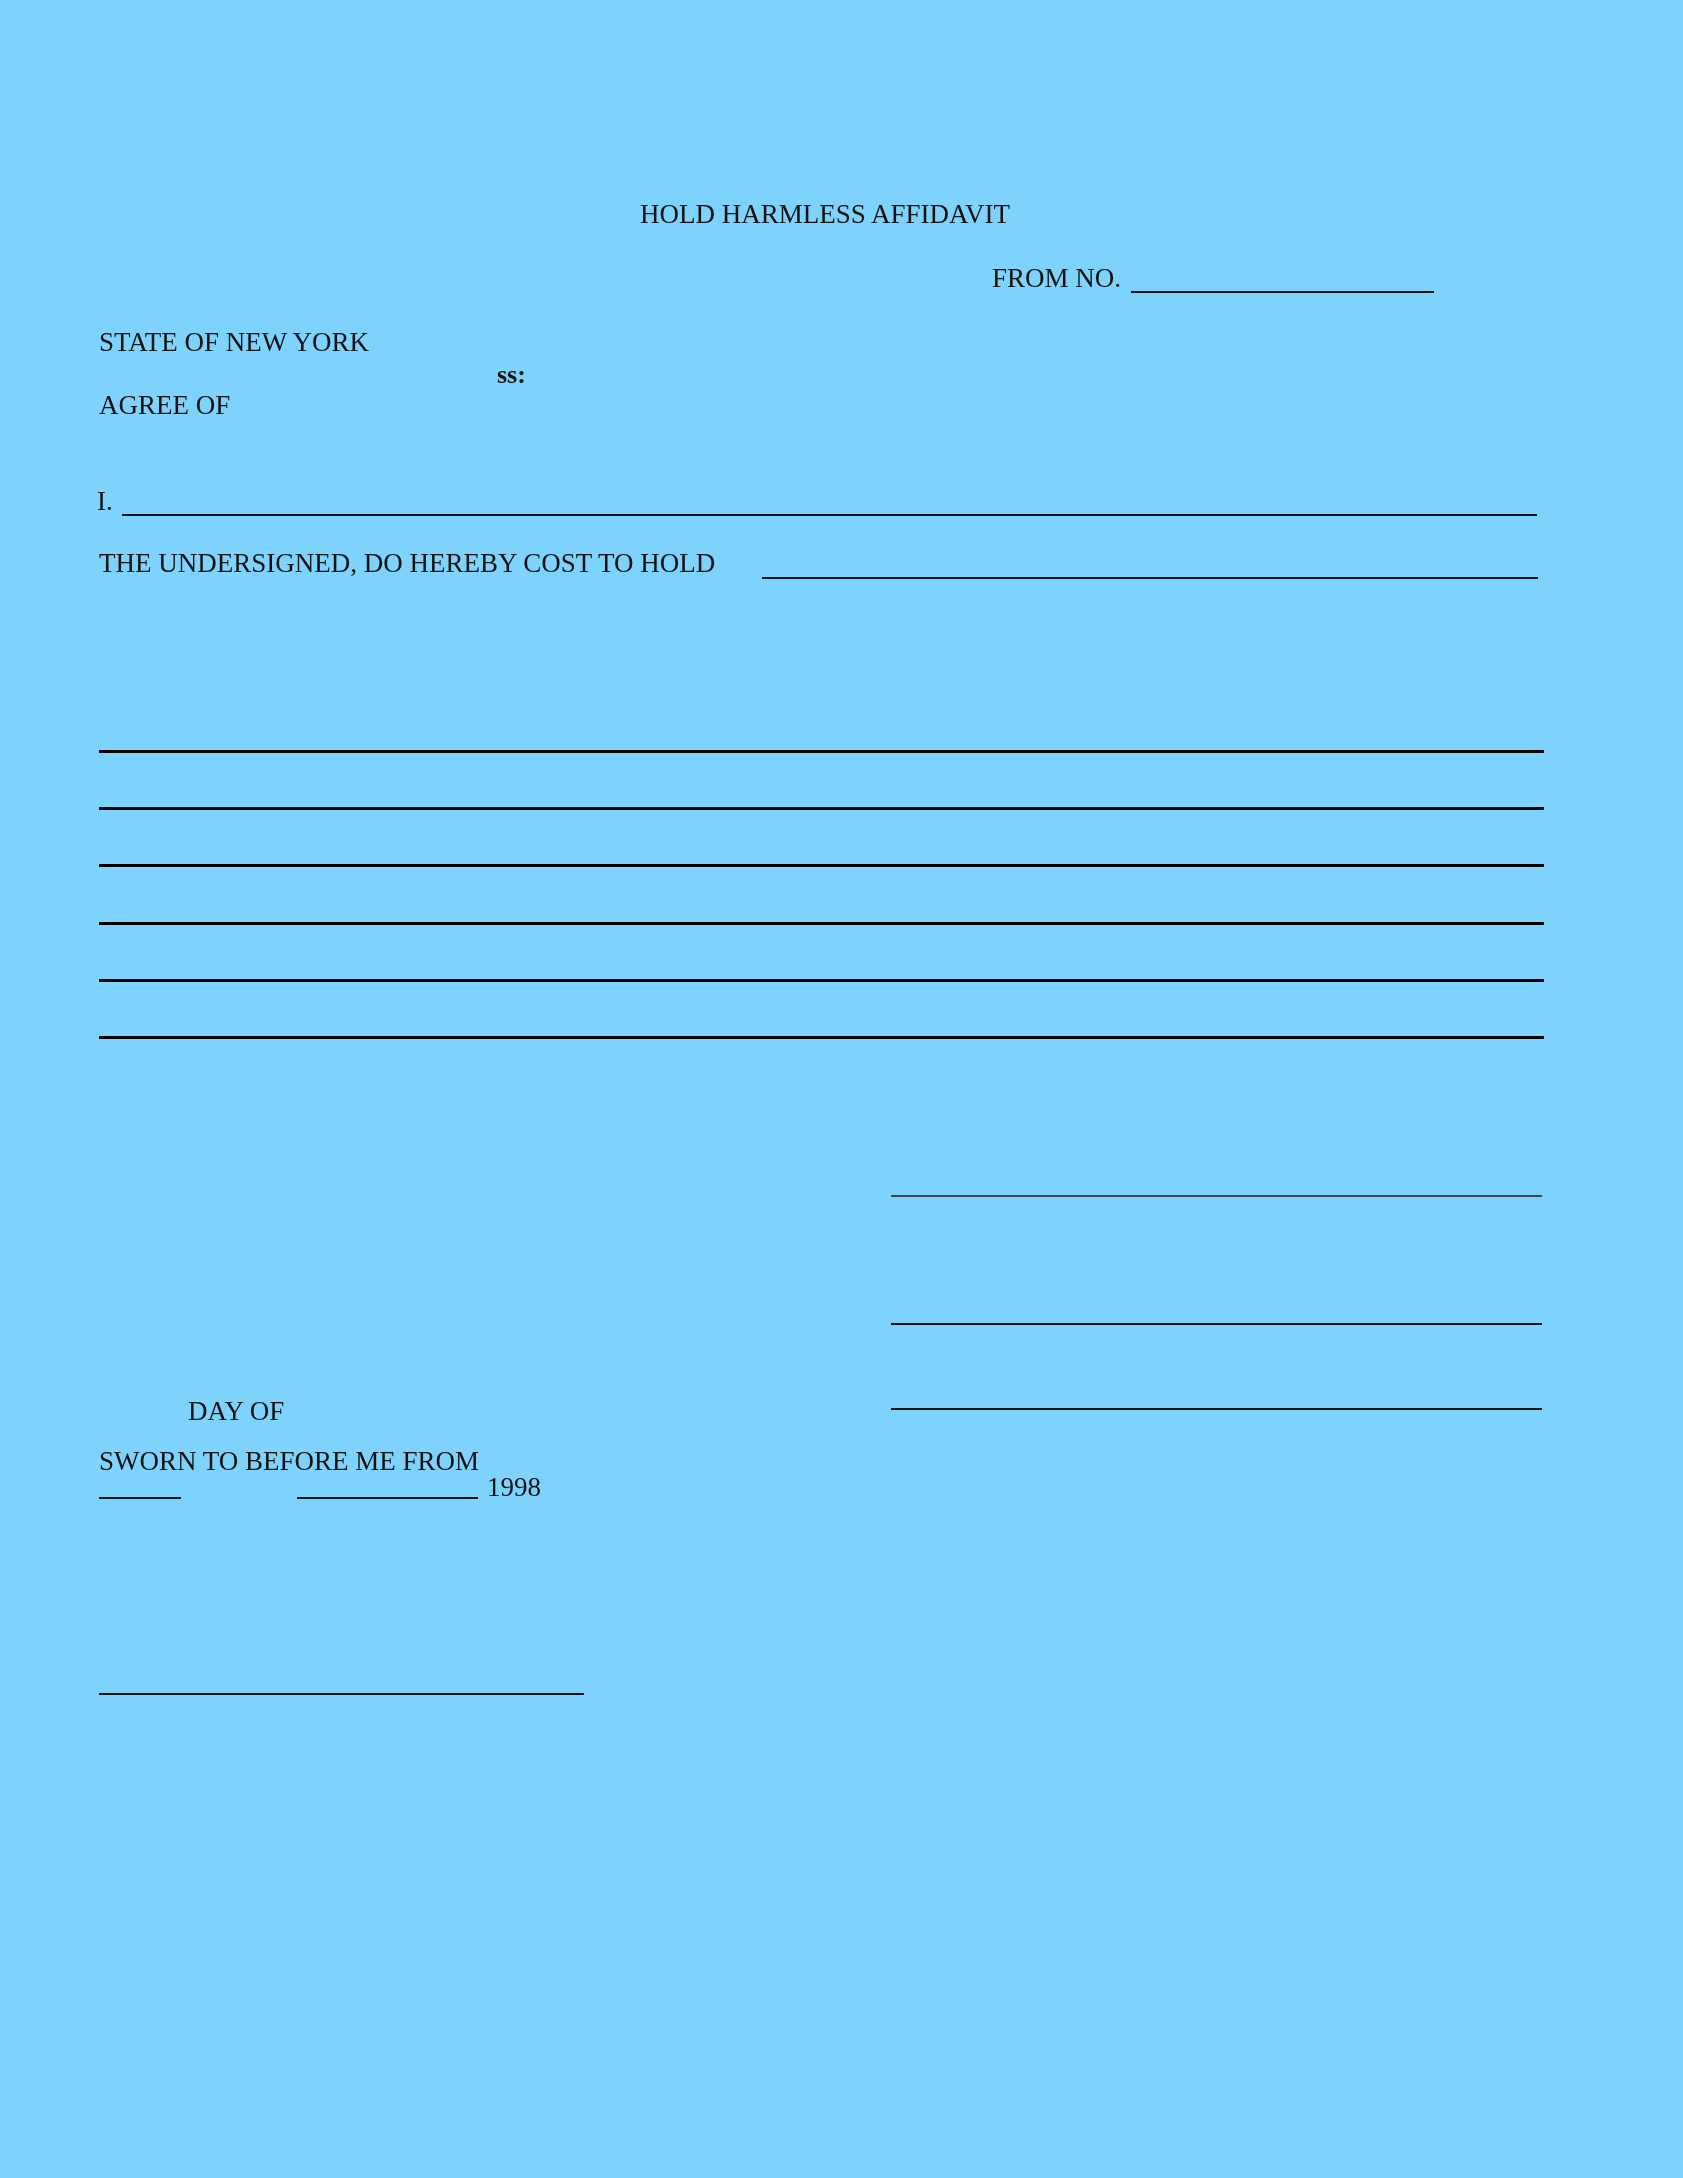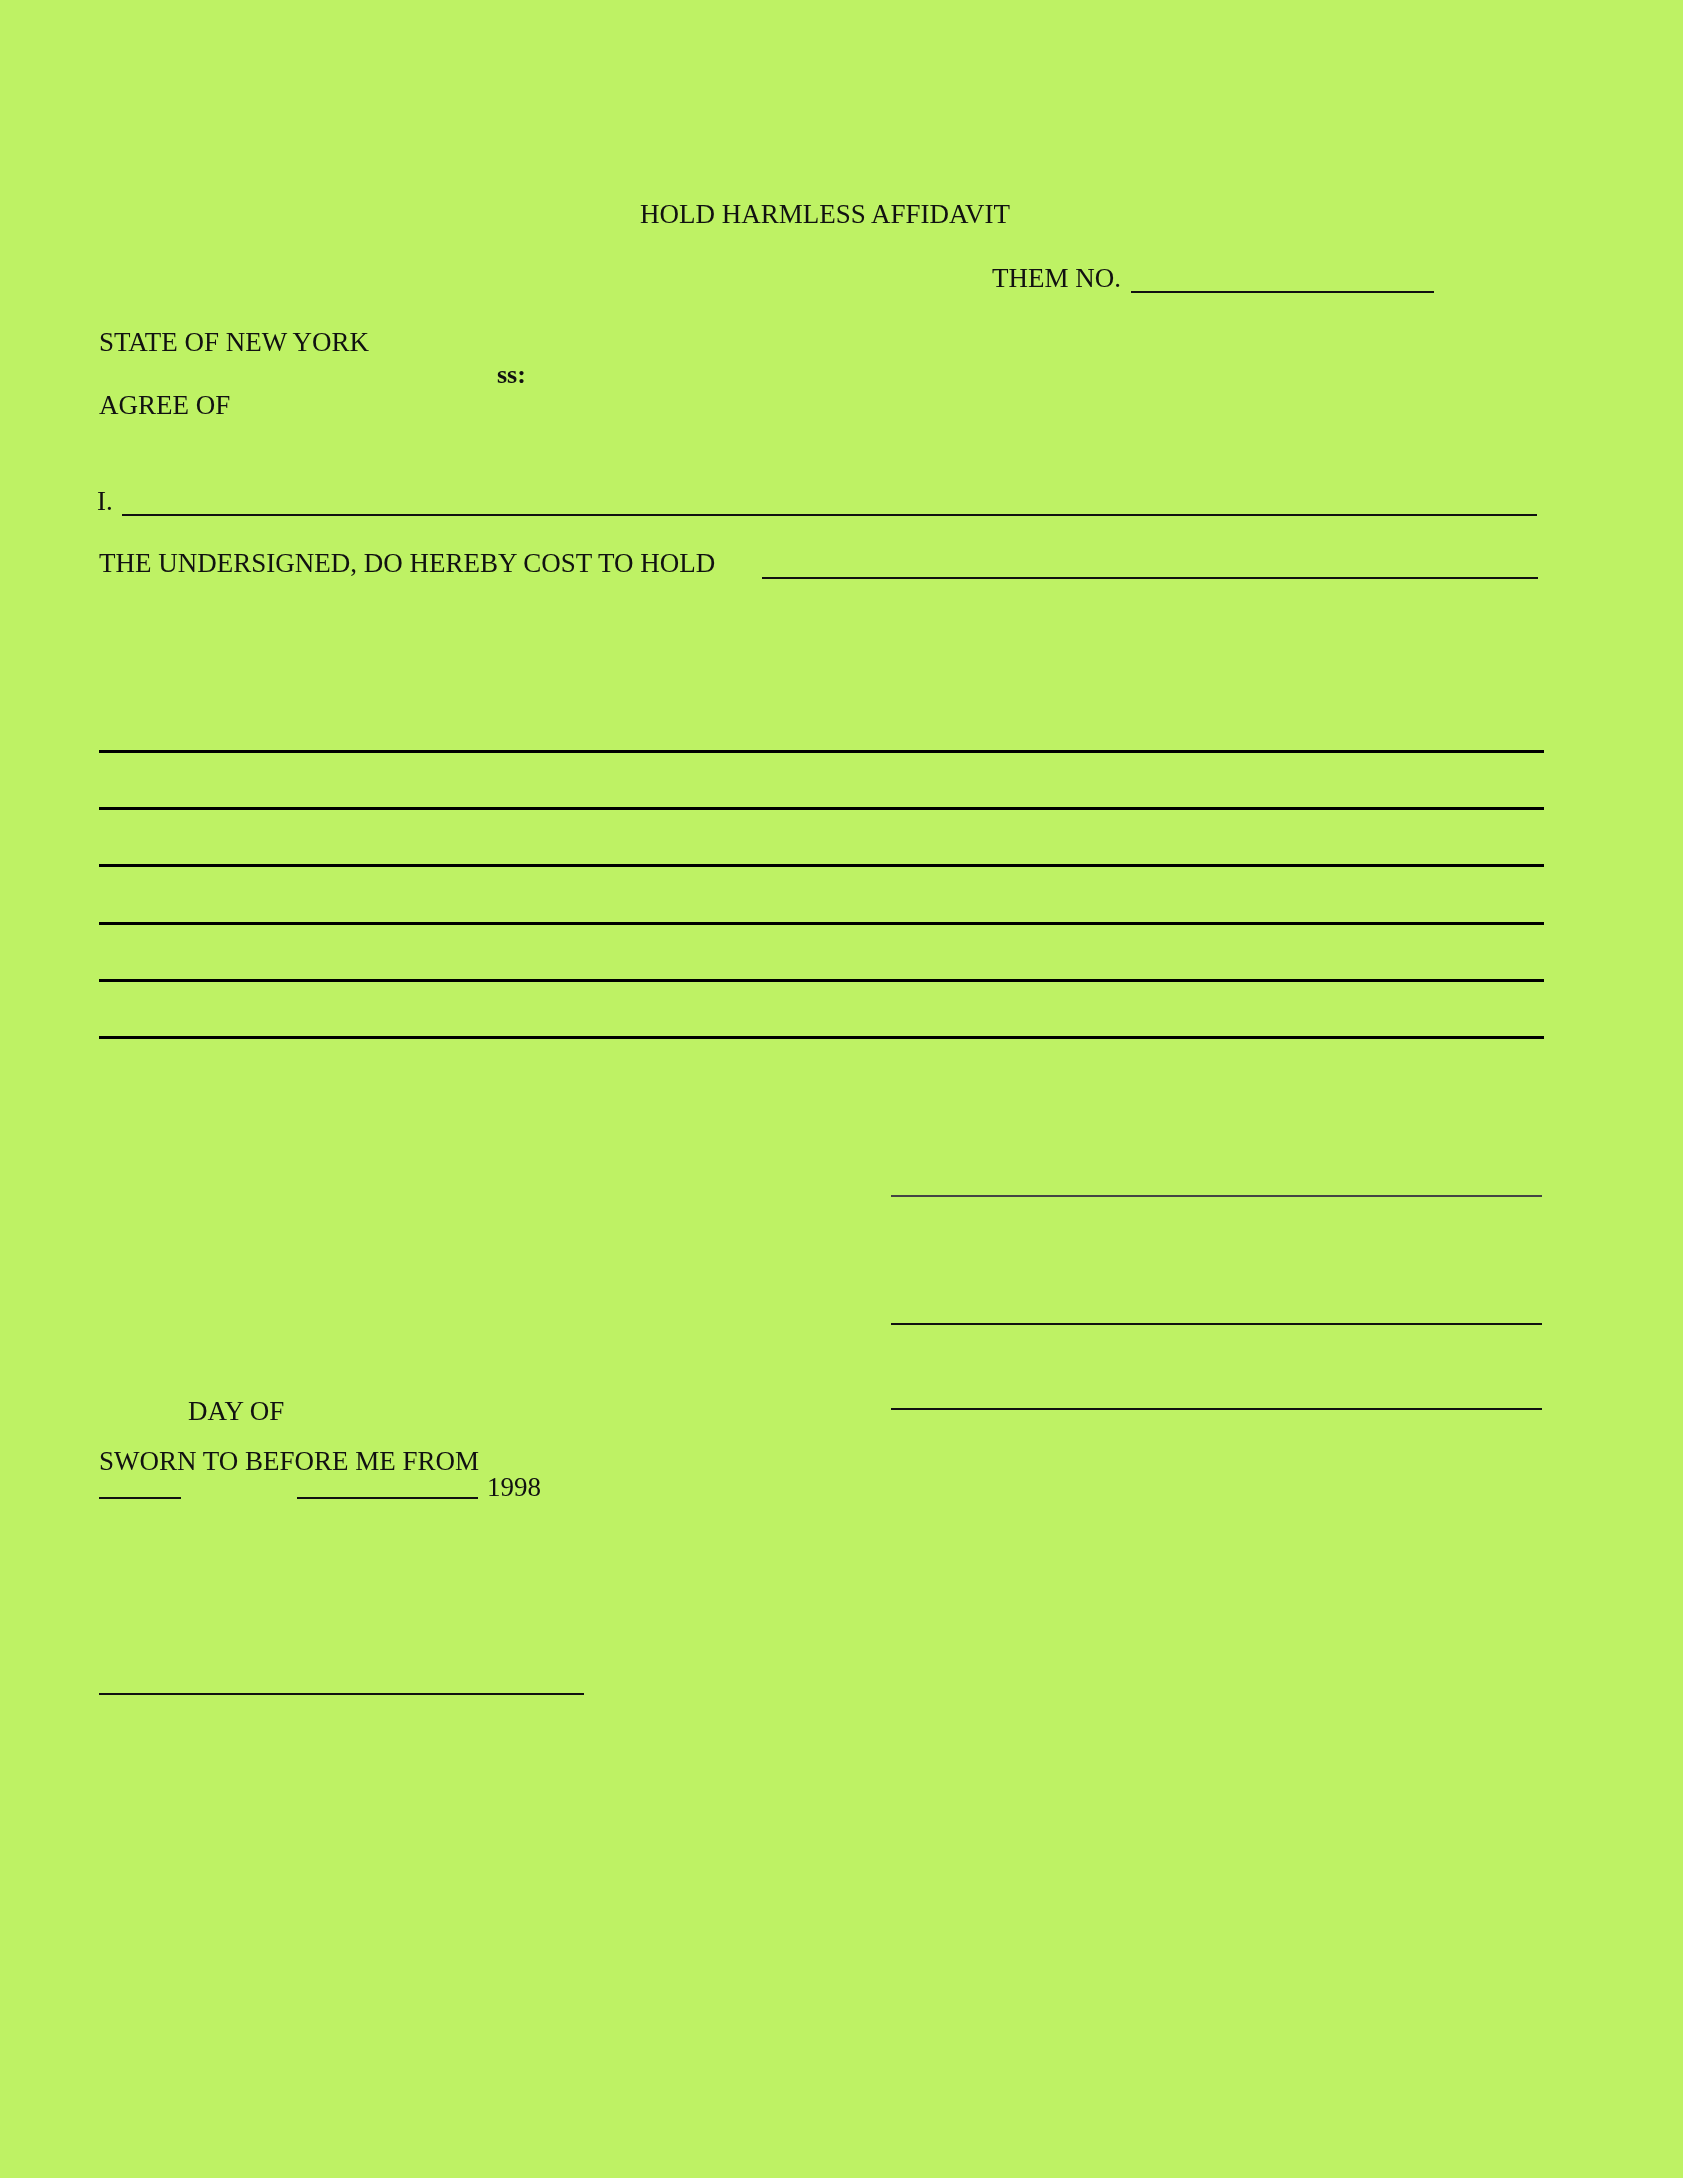--- a/index.html
+++ b/index.html
@@ -1,32 +1,32 @@
 <!DOCTYPE html>
 <html><head>
   <meta charset="utf-8">
   <style>
     html, body { margin: 0; padding: 0; background: #ffffff; }
     body { width: 1683px; height: 2178px; position: relative; overflow: hidden;
            font-family: "Liberation Serif", "DejaVu Serif", serif; color: #111111; }
-    .page { position: absolute; left: 0; top: 0; width: 1683px; height: 2178px; background: #bef264; }
+    .page { position: absolute; left: 0; top: 0; width: 1683px; height: 2178px; background: #7dd3fc; }
     .txt { position: absolute; white-space: nowrap; font-size: 27px; line-height: 1; }
     .title { font-size: 27px; }
     .rule { position: absolute; background: #111; height: 2px; }
     .rule.thick { height: 3px; background: #000; }
     .field { position: absolute; border-bottom: 2px solid #111; height: 0; }
   </style>
 </head>
 <body>
 
 <div class="page">
 
   <div class="txt title" style="left:640px; top:201px;">HOLD HARMLESS AFFIDAVIT</div>
 
-  <div class="txt" style="left:992px; top:265px;">THEM NO.</div>
+  <div class="txt" style="left:992px; top:265px;">FROM NO.</div>
   <div class="field" style="left:1131px; top:291px; width:303px;"><span></span></div>
 
   <div class="txt" style="left:99px; top:329px;">STATE OF NEW YORK</div>
   <div class="txt" style="left:497px; top:362px; font-size:26px;font-weight:bold;">ss:</div>
   <div class="txt" style="left:99px; top:392px;">AGREE OF</div>
 
   <div class="txt" style="left:97px; top:488px;">I.</div>
   <div class="field" style="left:122px; top:514px; width:1415px;"><span></span></div>
 
   <div class="txt" style="left:99px; top:550px;">THE UNDERSIGNED, DO HEREBY COST TO HOLD</div>

